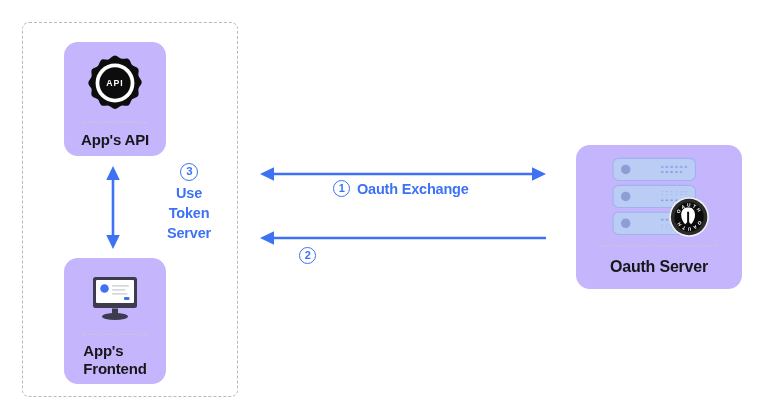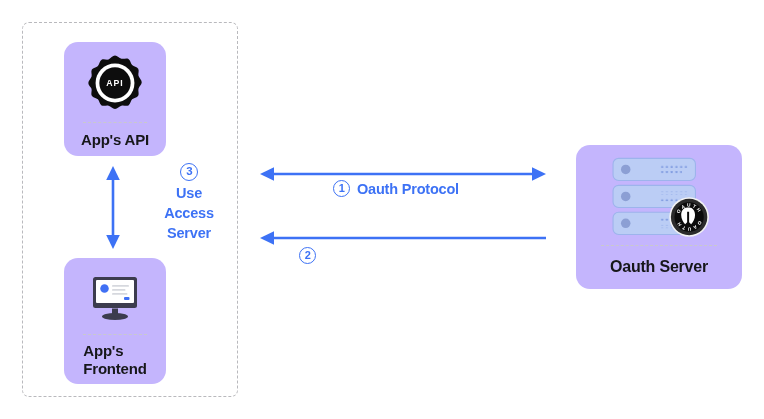--- a/index.html
+++ b/index.html
@@ -179,21 +179,21 @@
 
   <div class="flow" id="flow1">
     <svg width="290" height="18" viewBox="0 0 290 18">
       <line x1="13" y1="9" x2="277" y2="9" stroke="#3D72F5" stroke-width="2.6"></line>
       <path d="M2 9 L16 2.2 L16 15.8 Z" fill="#3D72F5"></path>
       <path d="M288 9 L274 2.2 L274 15.8 Z" fill="#3D72F5"></path>
     </svg>
   </div>
   <div class="flow-label" id="flow1-label">
     <span class="num-circle">1</span>
-    <span>Oauth Protocol</span>
+    <span>Oauth Exchange</span>
   </div>
 
   <div class="flow" id="flow2">
     <svg width="290" height="18" viewBox="0 0 290 18">
       <line x1="13" y1="9" x2="288" y2="9" stroke="#3D72F5" stroke-width="2.6"></line>
       <path d="M2 9 L16 2.2 L16 15.8 Z" fill="#3D72F5"></path>
     </svg>
   </div>
   <div class="flow-label" id="flow2-label">
     <span class="num-circle">2</span>
@@ -202,17 +202,17 @@
   <div id="vert-arrow">
     <svg width="18" height="85" viewBox="0 0 18 85">
       <line x1="9" y1="12" x2="9" y2="73" stroke="#3D72F5" stroke-width="2.6"></line>
       <path d="M9 1 L2.2 15 L15.8 15 Z" fill="#3D72F5"></path>
       <path d="M9 84 L2.2 70 L15.8 70 Z" fill="#3D72F5"></path>
     </svg>
   </div>
   <div id="step3">
     <span class="num-circle">3</span>
     <span class="s3-line">Use</span>
-    <span class="s3-line">Access</span>
+    <span class="s3-line">Token</span>
     <span class="s3-line">Server</span>
   </div>
 
 </div>
 
 </body></html>

